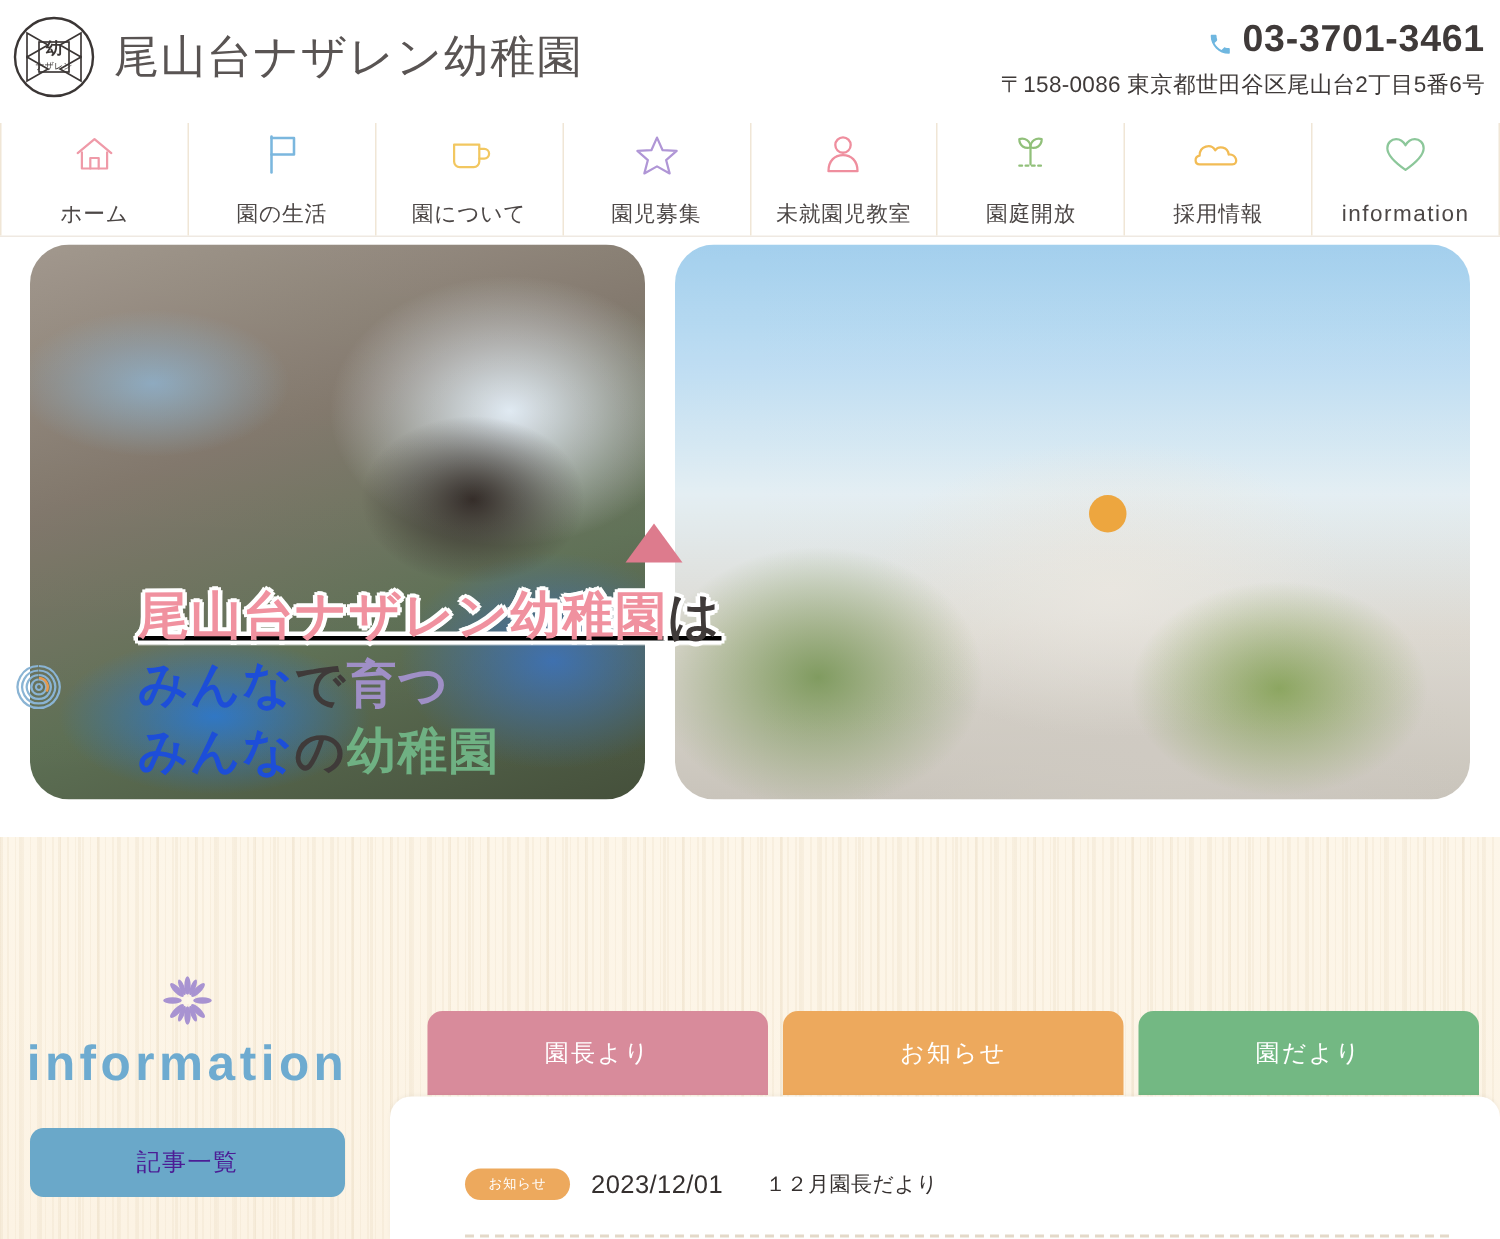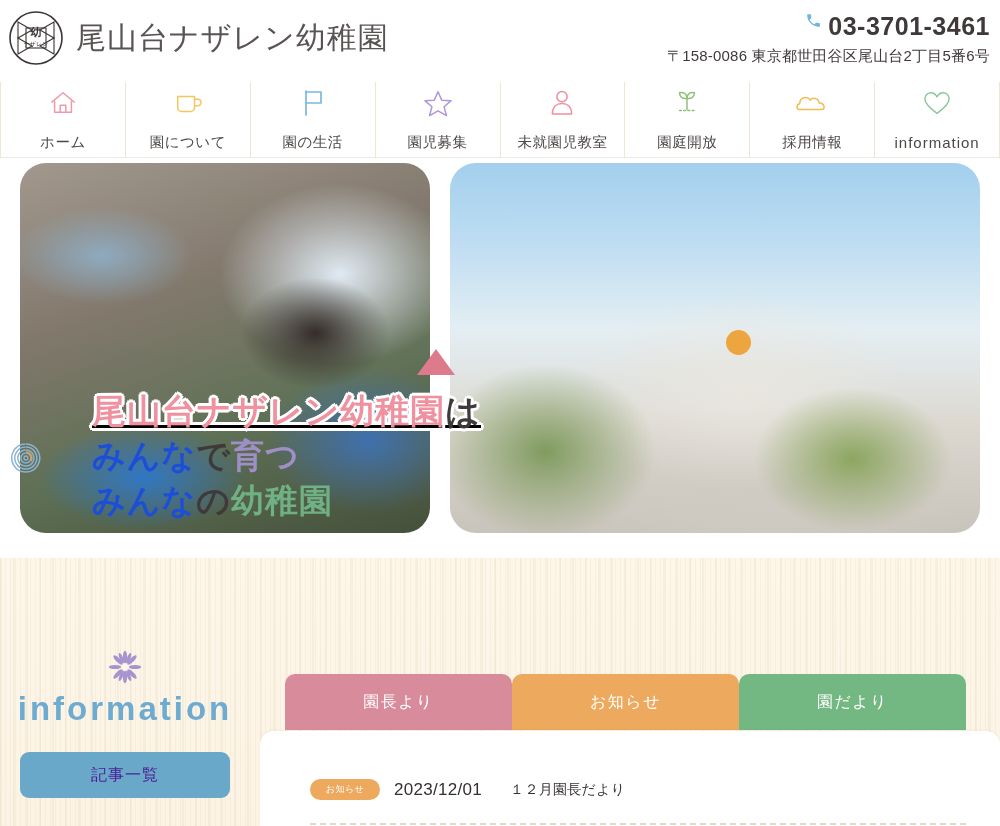--- a/index.html
+++ b/index.html
@@ -39,21 +39,21 @@
     font-weight: 400;
     white-space: nowrap;
   }
   .header-contact {
     margin-left: auto;
     text-align: right;
     padding: 12px 10px 0 0;
   }
   .phone-row {
     display: flex;
-    align-items: flex-start;
+    align-items: flex-end;
     justify-content: flex-end;
     gap: 6px;
   }
   .phone-icon { color: #6fb7e0; font-size: 17px; line-height: 1; display:block; }
   .phone-number {
     font-size: 25px;
     font-weight: bold;
     color: #3f3a39;
     letter-spacing: 0.5px;
   }
@@ -208,21 +208,21 @@
     cursor: pointer;
     border: none;
     font-family: inherit;
   }
 
   
   .tabs {
     position: absolute;
     left: 285px; top: 116px;
     display: flex;
-    gap: 0;
+    gap: 10px;
   }
   .tab {
     width: 227px; height: 56px;
     border-radius: 10px 10px 0 0;
     display: flex; align-items: center; justify-content: center;
     color: #ffffff;
     font-size: 16px;
     letter-spacing: 1.5px;
     cursor: pointer;
     font-weight: normal;
@@ -314,36 +314,36 @@
         <path d="M4 14 L16 4 L28 14"></path>
         <path d="M7 13.5 V25 H25 V13.5"></path>
         <path d="M13 25 V17.5 h6 V25"></path>
       </svg>
     </span>
     <span class="nav-label">ホーム</span>
   </div>
 
   <div class="nav-item">
     <span class="nav-icon">
+      <svg width="28" height="30" viewBox="0 0 28 30" fill="none" stroke="#7bb7de" stroke-width="1.7" stroke-linejoin="round" stroke-linecap="round">
+        <path d="M7 3 V27"></path>
+        <path d="M7 4 H22 V15 H7"></path>
+      </svg>
+    </span>
+    <span class="nav-label">園の生活</span>
+  </div>
+
+  <div class="nav-item">
+    <span class="nav-icon">
       <svg width="32" height="28" viewBox="0 0 34 30" fill="none" stroke="#f2c760" stroke-width="1.6" stroke-linejoin="round" stroke-linecap="round">
         <path d="M6 8 H24 V20 a4 4 0 0 1 -4 4 H10 a4 4 0 0 1 -4 -4 Z"></path>
         <path d="M24 11 h3.5 a3.5 3.5 0 0 1 0 7 H24"></path>
       </svg>
     </span>
     <span class="nav-label">園について</span>
-  </div>
-
-  <div class="nav-item">
-    <span class="nav-icon">
-      <svg width="28" height="30" viewBox="0 0 28 30" fill="none" stroke="#7bb7de" stroke-width="1.7" stroke-linejoin="round" stroke-linecap="round">
-        <path d="M7 3 V27"></path>
-        <path d="M7 4 H22 V15 H7"></path>
-      </svg>
-    </span>
-    <span class="nav-label">園の生活</span>
   </div>
 
   <div class="nav-item">
     <span class="nav-icon">
       <svg width="30" height="29" viewBox="0 0 32 31" fill="none" stroke="#b096d6" stroke-width="1.6" stroke-linejoin="round">
         <path d="M16 4 L20 13 L30 13.5 L22.5 20 L25 29.5 L16 24.5 L7 29.5 L9.5 20 L2 13.5 L12 13 Z"></path>
       </svg>
     </span>
     <span class="nav-label">園児募集</span>
   </div>

